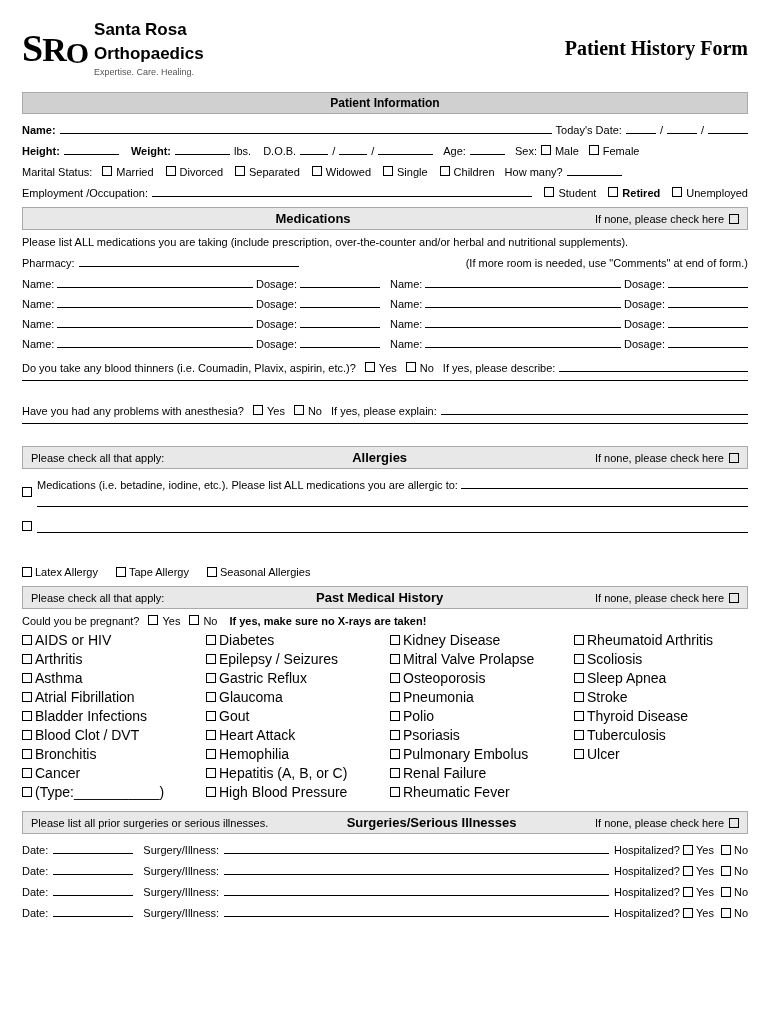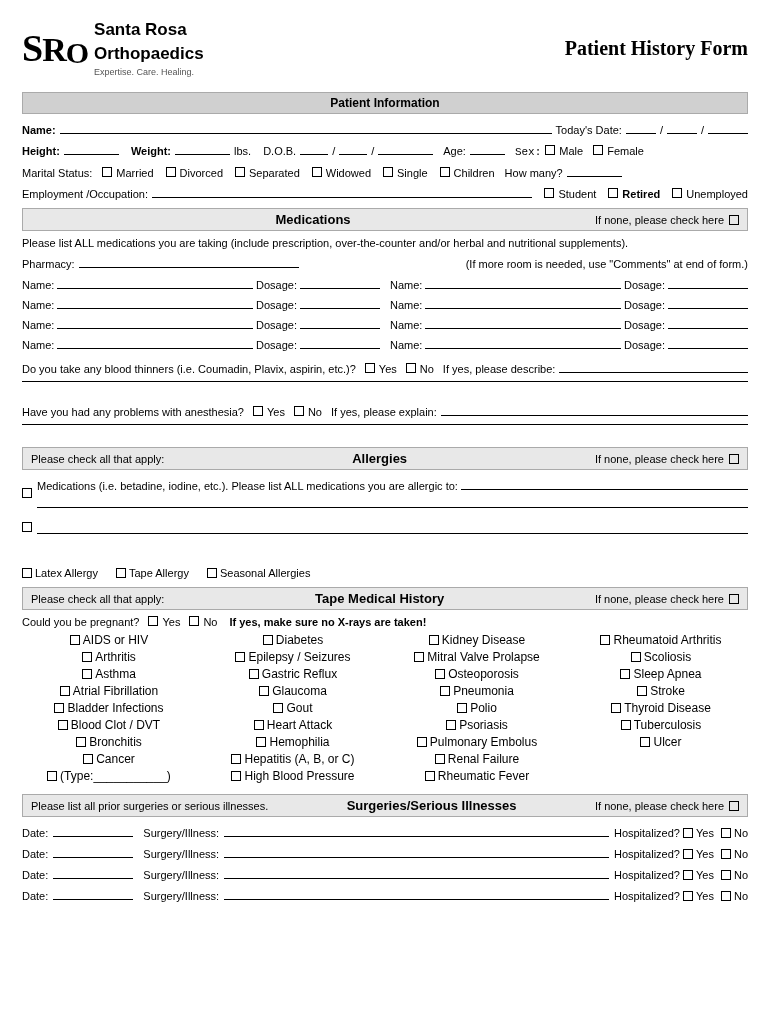--- a/index.html
+++ b/index.html
@@ -133,22 +133,21 @@
       margin-top: 2px;
     }
     .medical-history-grid {
       display: grid;
       grid-template-columns: 1fr 1fr 1fr 1fr;
       gap: 0 10px;
       margin-bottom: 8px;
     }
     .medical-history-grid .checkbox-item {
       margin-bottom: 3px;
-      font-size: 12px;
-      justify-content: center;
+      font-size: 14px;
     }
     .surgeries-row {
       display: flex;
       align-items: baseline;
       gap: 5px;
       margin-bottom: 5px;
     }
     .hosp-area {
       display: flex;
       align-items: center;
@@ -204,21 +203,21 @@
     <span class="underline-fixed" style="width:55px;"></span>
     <span class="label">lbs.</span>
     <span class="label" style="margin-left:8px;">D.O.B.</span>
     <span class="underline-fixed" style="width:28px;"></span>
     <span>/</span>
     <span class="underline-fixed" style="width:28px;"></span>
     <span>/</span>
     <span class="underline-fixed" style="width:55px;"></span>
     <span class="label" style="margin-left:6px;">Age:</span>
     <span class="underline-fixed" style="width:35px;"></span>
-    <span class="label" style="margin-left:6px;font-family:Liberation Mono, monospace;">Sex:</span>
+    <span class="label" style="margin-left:6px;">Sex:</span>
     <span class="checkbox"></span>
     <span class="label">Male</span>
     <span class="checkbox" style="margin-left:6px;"></span>
     <span class="label">Female</span>
   </div>
 
   <div class="field-line">
     <span class="label">Marital Status:</span>
     <span class="checkbox" style="margin-left:6px;"></span>
     <span class="label">Married</span>
@@ -393,21 +392,21 @@
     <div class="checkbox-item">
       <span class="checkbox"></span>
       <span>Seasonal Allergies</span>
     </div>
   </div>
 </div>
 
 <div class="section-block">
   <div class="section-header-row">
     <span>Please check all that apply:</span>
-    <span class="center-title">Tape Medical History</span>
+    <span class="center-title">Past Medical History</span>
     <div style="display:flex;align-items:center;gap:5px;">
       <span>If none, please check here</span>
       <span class="checkbox"></span>
     </div>
   </div>
 
   <div class="field-line">
     <span>Could you be pregnant?</span>
     <span class="checkbox" style="margin-left:5px;"></span>
     <span class="label">Yes</span>

